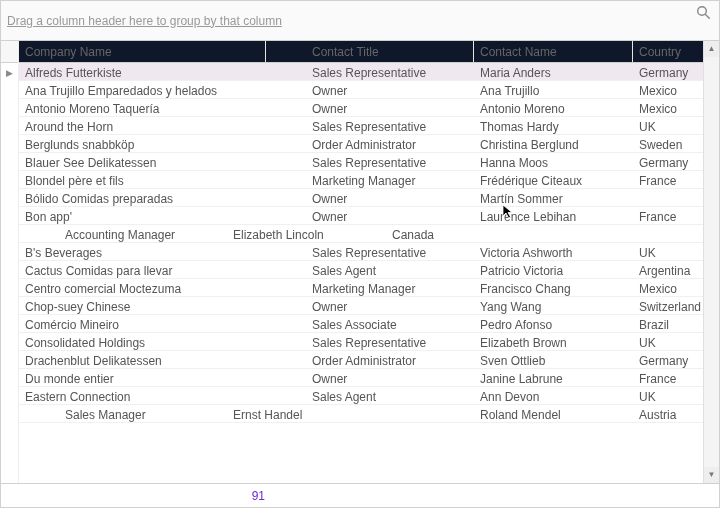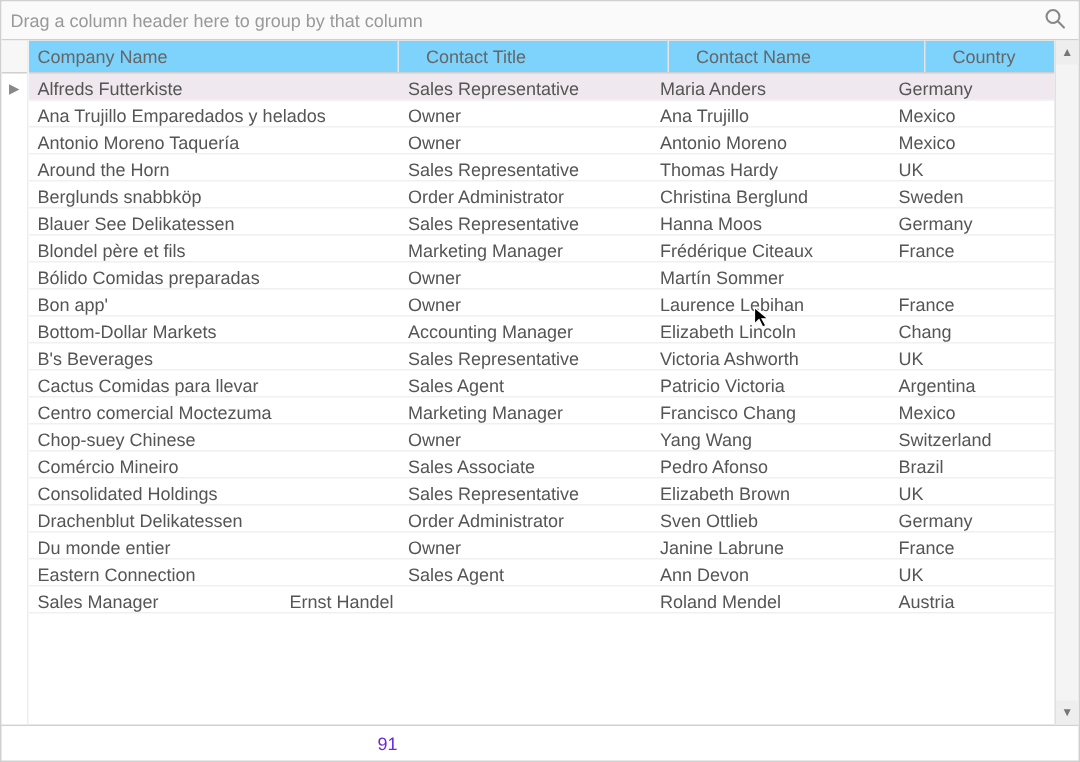--- a/index.html
+++ b/index.html
@@ -15,29 +15,30 @@
   }
   .grid-container {
     width: 720px;
     height: 508px;
     display: flex;
     flex-direction: column;
     border: 1px solid #d0d0d0;
     background: #fff;
   }
   .group-panel {
-    height: 26px;
+    height: 40px;
     background: #fafafa;
     border-bottom: 1px solid #d0d0d0;
     display: flex;
     align-items: center;
     padding: 0 6px;
     color: #999;
     font-size: 12px;
     position: relative;
+    text-decoration: underline;
   }
   .search-icon {
     position: absolute;
     right: 8px;
     top: 4px;
     cursor: pointer;
   }
   .table-wrap {
     flex: 1;
     display: flex;
@@ -65,36 +66,35 @@
   }
   .table-main {
     flex: 1;
     display: flex;
     flex-direction: column;
     overflow: hidden;
   }
   .header-row {
     display: flex;
     height: 22px;
-    background: #7dd3fc;
+    background: #0f172a;
     border-bottom: 1px solid #d0d0d0;
-    gap: 12px;
   }
   .header-cell {
     padding: 0 6px;
     line-height: 22px;
     color: #666;
     border-right: 1px solid #e4e4e4;
     white-space: nowrap;
     overflow: hidden;
     text-overflow: ellipsis;
     cursor: pointer;
   }
   .col-company { width: 247px; flex: 0 0 247px; }
-  .col-title   { width: 168px; flex: 0 0 168px; }
+  .col-title   { width: 168px; flex: 0 0 168px; margin-left: 40px; }
   .col-contact { width: 159px; flex: 0 0 159px; }
   .col-country { width: 96px;  flex: 0 0 96px; border-right: none; }
   .body-rows {
     flex: 1;
     overflow: hidden;
   }
   .data-row {
     display: flex;
     height: 18px;
     border-bottom: 1px solid #f0f0f0;
@@ -249,24 +249,23 @@
             <div class="data-cell col-title">Owner</div>
             <div class="data-cell col-contact">Martín Sommer</div>
           </div>
           <div class="data-row">
             <div class="data-cell col-company">Bon app'</div>
             <div class="data-cell col-title">Owner</div>
             <div class="data-cell col-contact">Laurence Lebihan</div>
             <div class="data-cell col-country">France</div>
           </div>
           <div class="data-row">
-            <div class="data-cell col-company">Bottom-Dollar Markets</div>
             <div class="data-cell col-title">Accounting Manager</div>
             <div class="data-cell col-contact">Elizabeth Lincoln</div>
-            <div class="data-cell col-country">Chang</div>
+            <div class="data-cell col-country">Canada</div>
           </div>
           <div class="data-row">
             <div class="data-cell col-company">B's Beverages</div>
             <div class="data-cell col-title">Sales Representative</div>
             <div class="data-cell col-contact">Victoria Ashworth</div>
             <div class="data-cell col-country">UK</div>
           </div>
           <div class="data-row">
             <div class="data-cell col-company">Cactus Comidas para llevar</div>
             <div class="data-cell col-title">Sales Agent</div>

